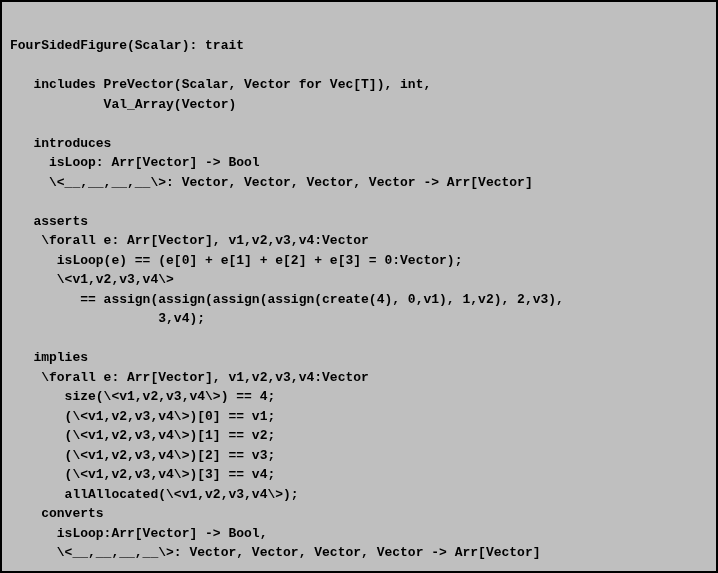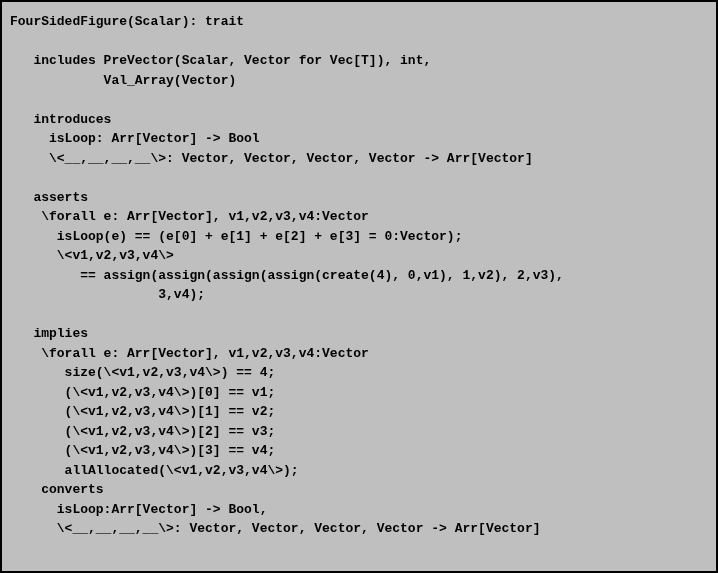--- a/index.html
+++ b/index.html
@@ -15,20 +15,21 @@
     box-sizing: border-box;
     font-family: "Courier New", Courier, monospace;
     font-size: 13px;
     font-weight: bold;
     color: #000;
     padding: 10px 8px;
   }
   .code {
     white-space: pre;
     line-height: 1.5;
+    margin-top: 24px;
   }
 </style>
 </head>
 <body>
 
 <div class="code">FourSidedFigure(Scalar): trait
 
    includes PreVector(Scalar, Vector for Vec[T]), int,
             Val_Array(Vector)
 

